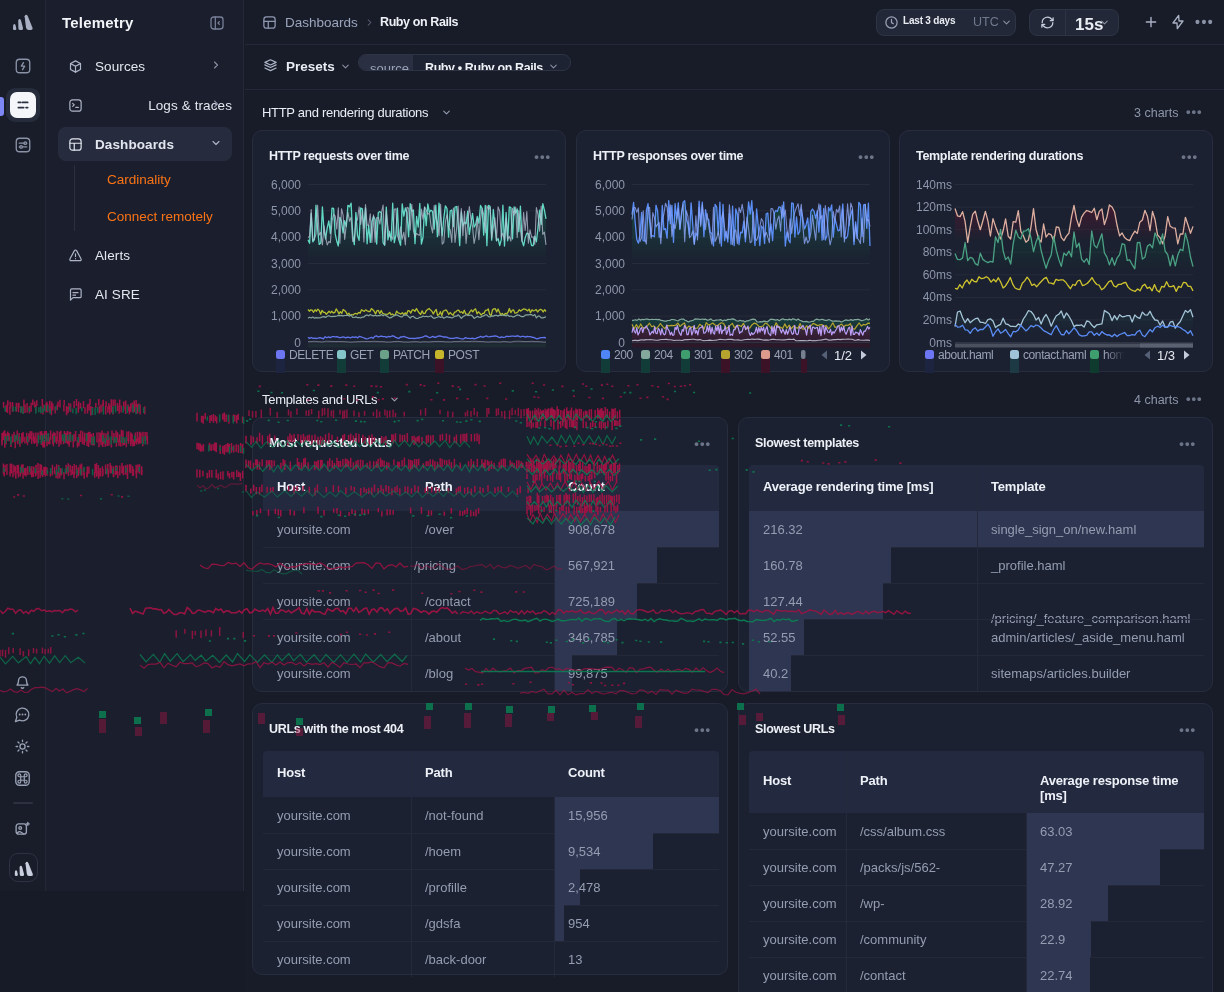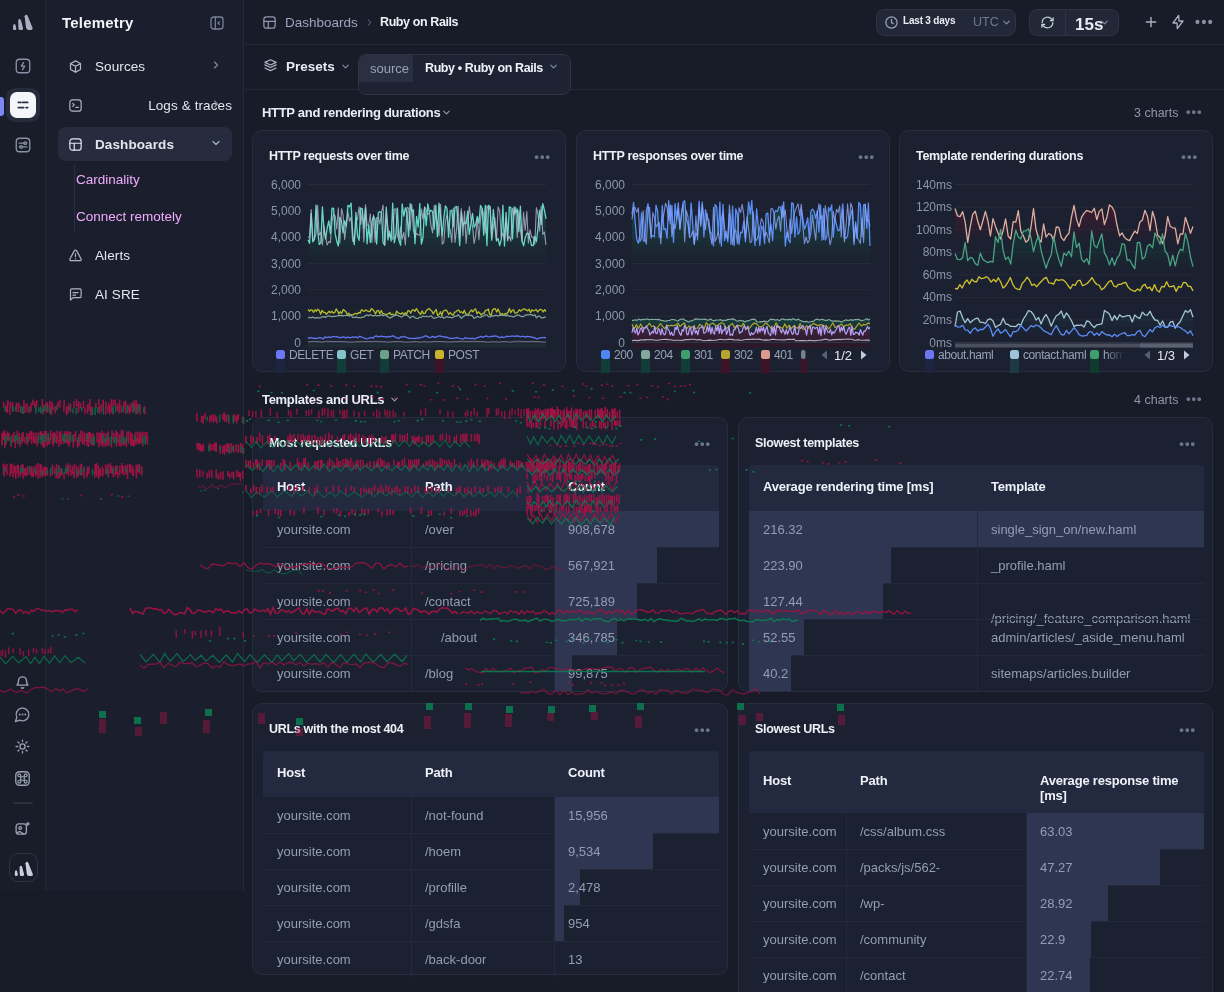--- a/index.html
+++ b/index.html
@@ -5,33 +5,33 @@
 html,body{width:1224px;height:992px;overflow:hidden;}
 body{background:#171b28;font-family:"Liberation Sans",sans-serif;position:relative;}
 .abs{position:absolute;}
 #rail{position:absolute;left:0;top:0;width:46px;height:891px;background:#191d2a;border-right:1px solid #232938;}
 #sidebar{position:absolute;left:46px;top:0;width:198px;height:891px;background:#1b1f2d;border-right:1px solid #242a39;}
 #main{position:absolute;left:245px;top:0;width:979px;height:992px;background:#181c29;}
 .ico{display:block;}
 .navrow{position:absolute;left:12px;width:174px;height:34px;border-radius:8px;display:flex;align-items:center;color:#e2e6ef;font-size:13.5px;}
 .navrow .lbl{margin-left:12px;letter-spacing:.1px;}
 .navrow .chev{position:absolute;right:10px;top:10px;}
-.subrow{position:absolute;left:30px;width:140px;height:30px;display:flex;align-items:center;color:#f0abfc;font-size:13.5px;}
+.subrow{position:absolute;left:61px;width:140px;height:30px;display:flex;align-items:center;color:#f97316;font-size:13.5px;}
 #topbar{position:absolute;left:0;top:0;width:979px;height:45px;border-bottom:1px solid #232938;}
 #filterbar{position:absolute;left:0;top:45px;width:979px;height:45px;border-bottom:1px solid #232938;}
 .card{position:absolute;background:#1b2130;border:1px solid #272d3e;border-radius:10px;}
 .ctitle{position:absolute;left:16px;top:18px;font-size:12.5px;font-weight:bold;color:#edf0f6;letter-spacing:-.3px;}
 .dots{position:absolute;top:18px;color:#6c7488;font-size:13px;font-weight:bold;letter-spacing:1px;}
 .thead{position:absolute;background:#232a40;border-radius:4px 4px 0 0;}
 .th{position:absolute;font-size:13px;font-weight:bold;color:#eef1f7;letter-spacing:-.2px;}
 .td{position:absolute;font-size:13px;color:#949db1;}
 .rowline{position:absolute;height:1px;background:#232939;}
 .colline{position:absolute;width:1px;background:#242a3b;}
 .bar{position:absolute;background:#2f3652;}
-.sechead{position:absolute;font-size:13px;font-weight:bold;color:#e9edf4;letter-spacing:-.3px;}
+.sechead{position:absolute;font-size:13px;font-weight:normal;color:#e9edf4;letter-spacing:-.3px;}
 .nchart{position:absolute;font-size:12.5px;color:#8d96aa;}
 svg{display:block;}
 </style></head>
 <body>
 <div id="rail">
     <div class="abs" style="left:10px;top:13px;">
       <svg class="ico" width="26" height="18" viewBox="0 0 26 18" fill="#a9b0c3" style="">
 <path d="M3.2 12.2 Q4.4 9.8 5.6 12.2 L6.3 15.4 Q6.5 17 5.0 17 L4.2 17 Q2.8 17 3.0 15.4 Z"></path>
 <path d="M8.2 7.4 Q9.6 4.6 11.0 7.4 L13.0 15.0 Q13.4 17 11.8 17 L9.8 17 Q8.2 17 8.4 15.0 Z"></path>
 <path d="M14.6 3.2 Q16.2 0.4 17.8 3.2 L22.4 14.6 Q23.2 17 20.8 17 L18.4 17 Q16.4 17 16.0 14.6 Z"></path>
@@ -237,21 +237,21 @@
           <path d="m12 2.8 9 4.2-9 4.2-9-4.2Z"></path>
           <path d="m3 12 9 4.2L21 12M3 17l9 4.2L21 17" transform="translate(0,-1)"></path>
         </svg>
       </div>
       <div class="abs" style="left:41px;top:14px;font-size:13.5px;font-weight:bold;color:#e8ecf3;">Presets</div>
       <div class="abs" style="left:95px;top:16px;">
         <svg class="ico" width="11" height="11" viewBox="0 0 24 24" fill="none" stroke="#8a92a6" stroke-width="2.2" stroke-linecap="round" stroke-linejoin="round" style="">
           <path d="m6 9 6 6 6-6"></path>
         </svg>
       </div>
-      <div class="abs" style="left:113px;top:9px;width:213px;height:41px;background:#1d2332;border:1px solid #2e3444;border-radius:8px;overflow:hidden;">
+      <div class="abs" style="left:113px;top:9px;width:213px;height:17px;background:#1d2332;border:1px solid #2e3444;border-radius:8px;overflow:hidden;">
         <div style="position:absolute;left:0;top:0;width:54px;height:27px;background:#2a3042;"></div>
         <div style="position:absolute;left:11px;top:6px;font-size:13px;color:#9aa3b8;">source</div>
         <div style="position:absolute;left:66px;top:6px;font-size:12.5px;font-weight:bold;color:#eef1f6;letter-spacing:-.4px;">Ruby • Ruby on Rails</div>
       </div>
       <div class="abs" style="left:303px;top:16px;">
         <svg class="ico" width="11" height="11" viewBox="0 0 24 24" fill="none" stroke="#8a92a6" stroke-width="2.2" stroke-linecap="round" stroke-linejoin="round" style="">
           <path d="m6 9 6 6 6-6"></path>
         </svg>
       </div>
     </div>
@@ -457,52 +457,52 @@
     <div class="th" style="left:24px;top:61px;width:128px;">Host</div>
     <div class="th" style="left:172px;top:61px;width:123px;">Path</div>
     <div class="th" style="left:315px;top:61px;width:145px;">Count</div>
     <div class="bar" style="left:301px;top:93px;width:165px;height:36px;"></div>
     <div class="td" style="left:24px;top:104px;">yoursite.com</div>
     <div class="td" style="left:172px;top:104px;">/over</div>
     <div class="td" style="left:315px;top:104px;">908,678</div>
     <div class="rowline" style="left:10px;top:129px;width:456px;"></div>
     <div class="bar" style="left:301px;top:129px;width:103px;height:36px;"></div>
     <div class="td" style="left:24px;top:140px;">yoursite.com</div>
-    <div class="td" style="left:172px;top:140px;text-align:right;">/pricing</div>
+    <div class="td" style="left:161px;top:140px;text-align:right;">/pricing</div>
     <div class="td" style="left:315px;top:140px;">567,921</div>
     <div class="rowline" style="left:10px;top:165px;width:456px;"></div>
     <div class="bar" style="left:301px;top:165px;width:83px;height:36px;"></div>
     <div class="td" style="left:24px;top:176px;">yoursite.com</div>
     <div class="td" style="left:172px;top:176px;">/contact</div>
     <div class="td" style="left:315px;top:176px;">725,189</div>
     <div class="rowline" style="left:10px;top:201px;width:456px;"></div>
     <div class="bar" style="left:301px;top:201px;width:63px;height:36px;"></div>
     <div class="td" style="left:24px;top:212px;">yoursite.com</div>
-    <div class="td" style="left:188px;top:212px;">/about</div>
+    <div class="td" style="left:172px;top:212px;">/about</div>
     <div class="td" style="left:315px;top:212px;">346,785</div>
     <div class="rowline" style="left:10px;top:237px;width:456px;"></div>
     <div class="bar" style="left:301px;top:237px;width:18px;height:36px;"></div>
     <div class="td" style="left:24px;top:248px;">yoursite.com</div>
     <div class="td" style="left:172px;top:248px;">/blog</div>
     <div class="td" style="left:315px;top:248px;">99,875</div>
     <div class="colline" style="left:158px;top:47px;height:226px;"></div>
     <div class="colline" style="left:301px;top:47px;height:226px;"></div>
   </div>
 <div class="card" style="left:738px;top:417px;width:475px;height:275px;">
     <div class="ctitle">Slowest templates</div>
     <div class="dots" style="right:16px;">•••</div>
     <div class="thead" style="left:10px;top:47px;width:455px;height:46px;"></div>
     <div class="th" style="left:24px;top:61px;width:208px;">Average rendering time [ms]</div>
     <div class="th" style="left:252px;top:61px;width:207px;">Template</div>
     <div class="bar" style="left:10px;top:93px;width:455px;height:36px;"></div>
     <div class="td" style="left:24px;top:104px;">216.32</div>
     <div class="td" style="left:252px;top:104px;">single_sign_on/new.haml</div>
     <div class="rowline" style="left:10px;top:129px;width:455px;"></div>
     <div class="bar" style="left:10px;top:129px;width:142px;height:36px;"></div>
-    <div class="td" style="left:24px;top:140px;">223.90</div>
+    <div class="td" style="left:24px;top:140px;">160.78</div>
     <div class="td" style="left:252px;top:140px;">_profile.haml</div>
     <div class="rowline" style="left:10px;top:165px;width:455px;"></div>
     <div class="bar" style="left:10px;top:165px;width:134px;height:36px;"></div>
     <div class="td" style="left:24px;top:176px;">127.44</div>
     <div class="td" style="left:252px;top:193px;">/pricing/_feature_comparison.haml</div>
     <div class="rowline" style="left:10px;top:201px;width:455px;"></div>
     <div class="bar" style="left:10px;top:201px;width:55px;height:36px;"></div>
     <div class="td" style="left:24px;top:212px;">52.55</div>
     <div class="td" style="left:252px;top:212px;">admin/articles/_aside_menu.haml</div>
     <div class="rowline" style="left:10px;top:237px;width:455px;"></div>

